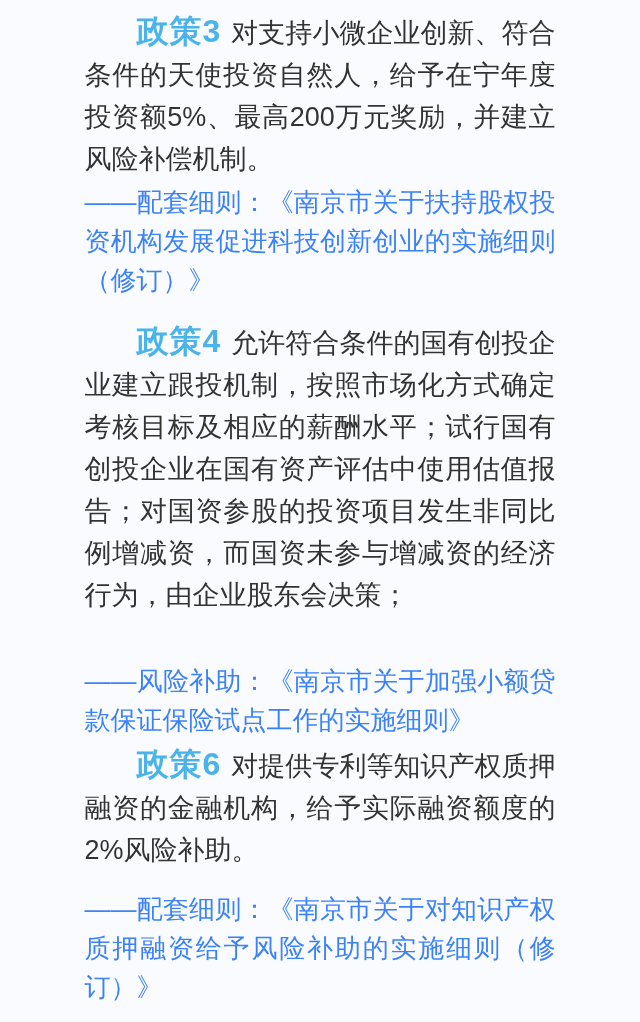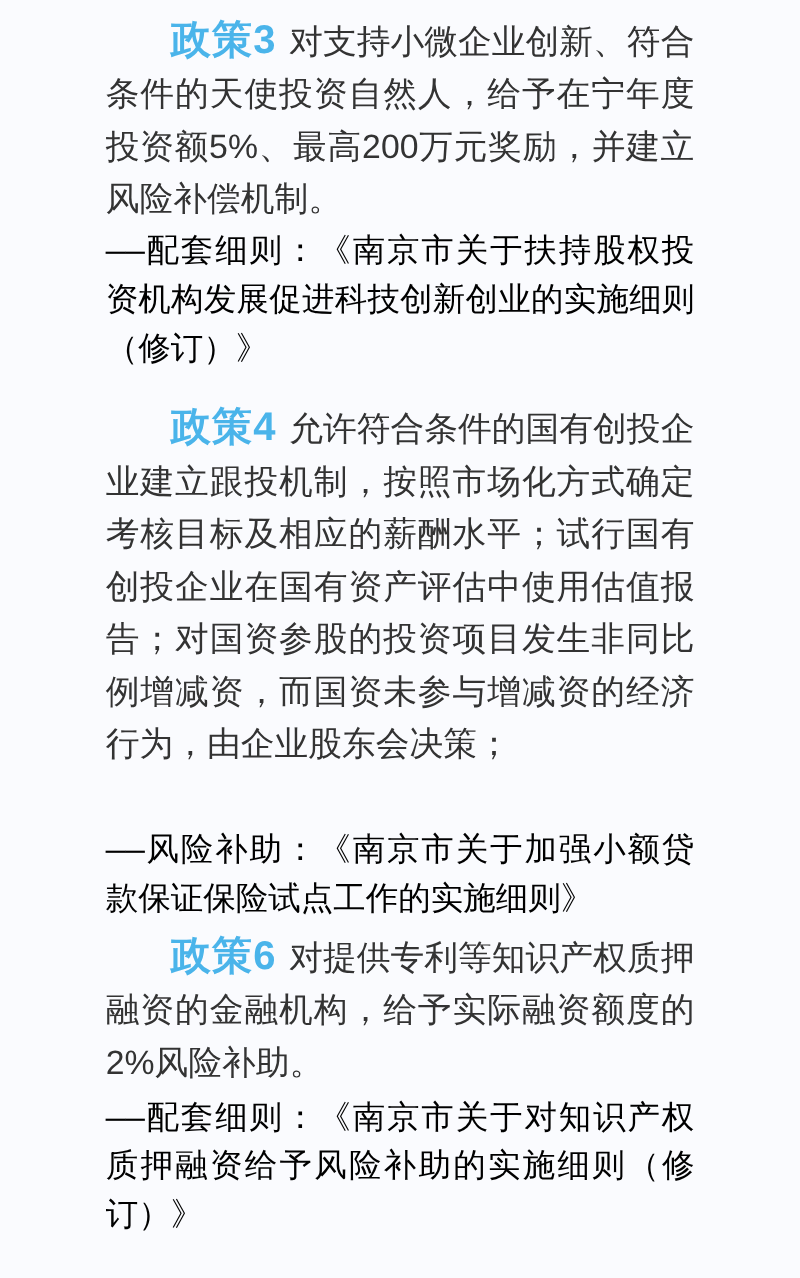--- a/index.html
+++ b/index.html
@@ -31,31 +31,30 @@
     font-size: 32px;
     font-weight: bold;
     color: #4ab4ea;
     margin-right: 10px;
     letter-spacing: 1px;
   }
   .ref {
     margin: 0;
     font-size: 26px;
     line-height: 39px;
-    color: #000000;
+    color: #3b82f6;
     text-align: justify;
     cursor: pointer;
-    font-family: Liberation Mono, monospace;
   }
   .ref-1 { margin-top: 3px; }
   .p2    { margin-top: 20px; }
   .p3    { margin-top: 6px; }
   .ref-2 { margin-top: 46px; }
   .p4    { margin-top: 3px; }
-  .ref-3 { margin-top: 5px; }
+  .ref-3 { margin-top: 19px; }
 </style>
 </head>
 <body>
 
 <div class="page">
 
   <section>
     <p class="para p1"><span class="policy-label">政策3</span><span>对支持小微企业创新、符合条件的天使投资自然人，给予在宁年度投资额5%、最高200万元奖励，并建立风险补偿机制。</span></p>
     <p class="ref ref-1">——配套细则：《南京市关于扶持股权投资机构发展促进科技创新创业的实施细则（修订）》</p>
   </section>

